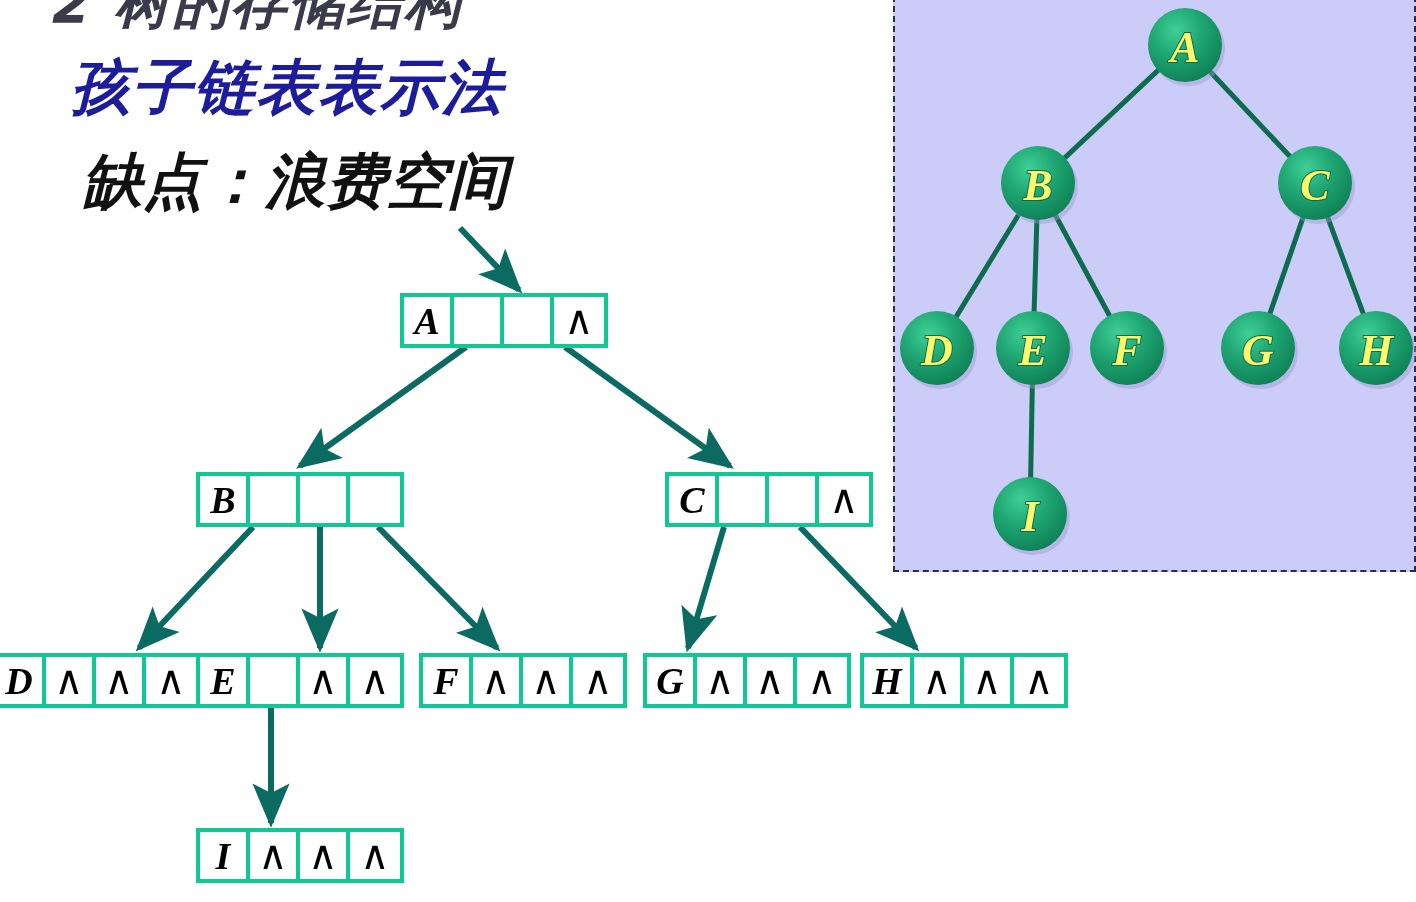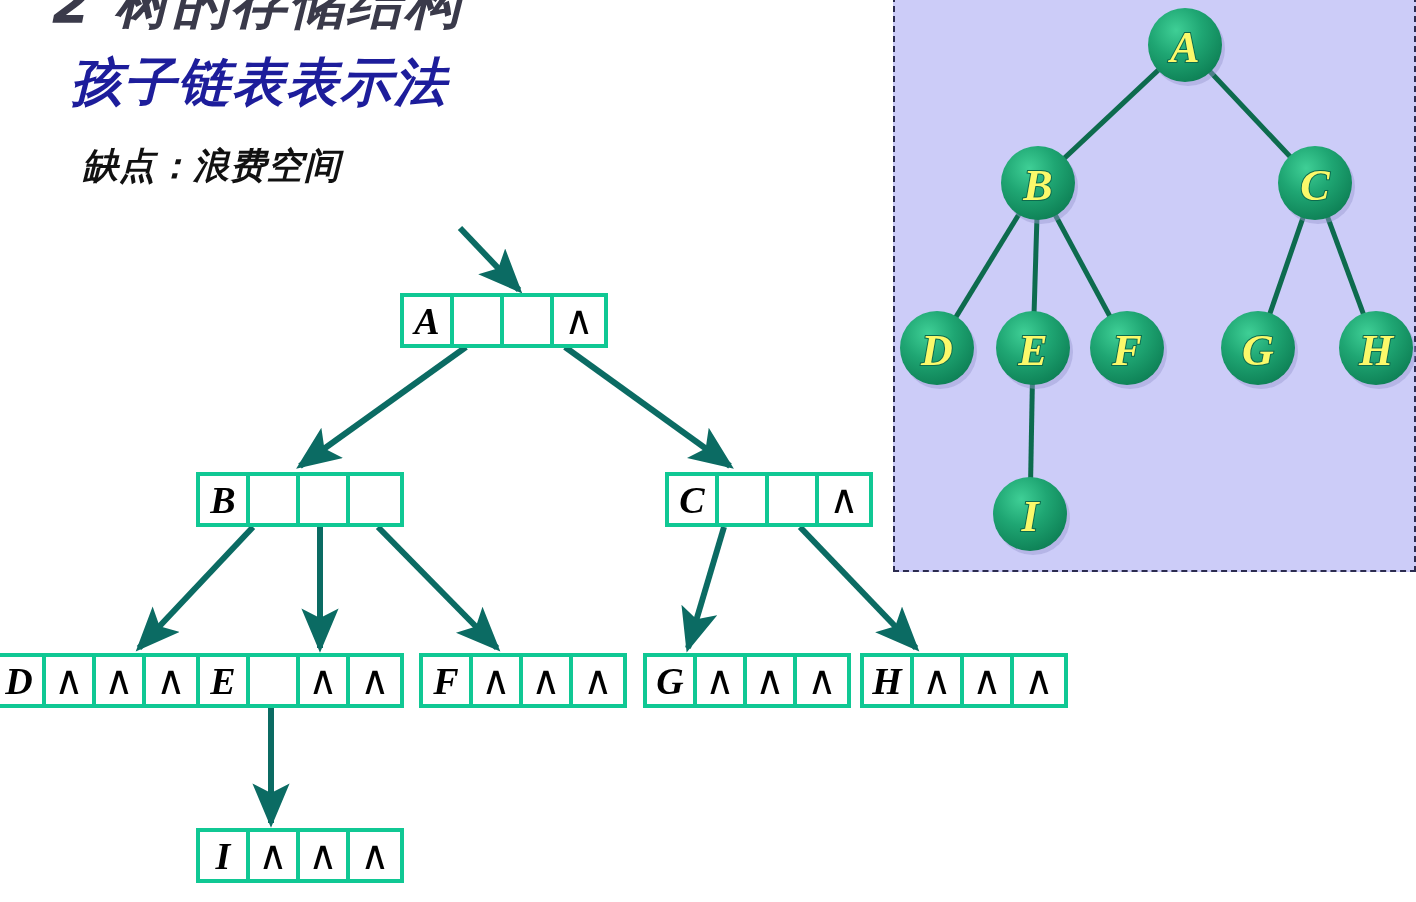--- a/index.html
+++ b/index.html
@@ -27,27 +27,27 @@
   }
   #title-cut {
     left: 52px;
     top: -34px;
     font-size: 56px;
     color: #3a3a4a;
   }
   #subtitle {
     left: 70px;
     top: 48px;
-    font-size: 52px;
+    font-size: 60px;
     color: #1d1d9b;
   }
   #drawback {
     left: 82px;
     top: 142px;
-    font-size: 36px;
+    font-size: 60px;
     color: #111111;
     font-weight: 600;
     letter-spacing: 1px;
   }
 
   
   #tree-panel {
     position: absolute;
     left: 893px;
     top: -4px;

